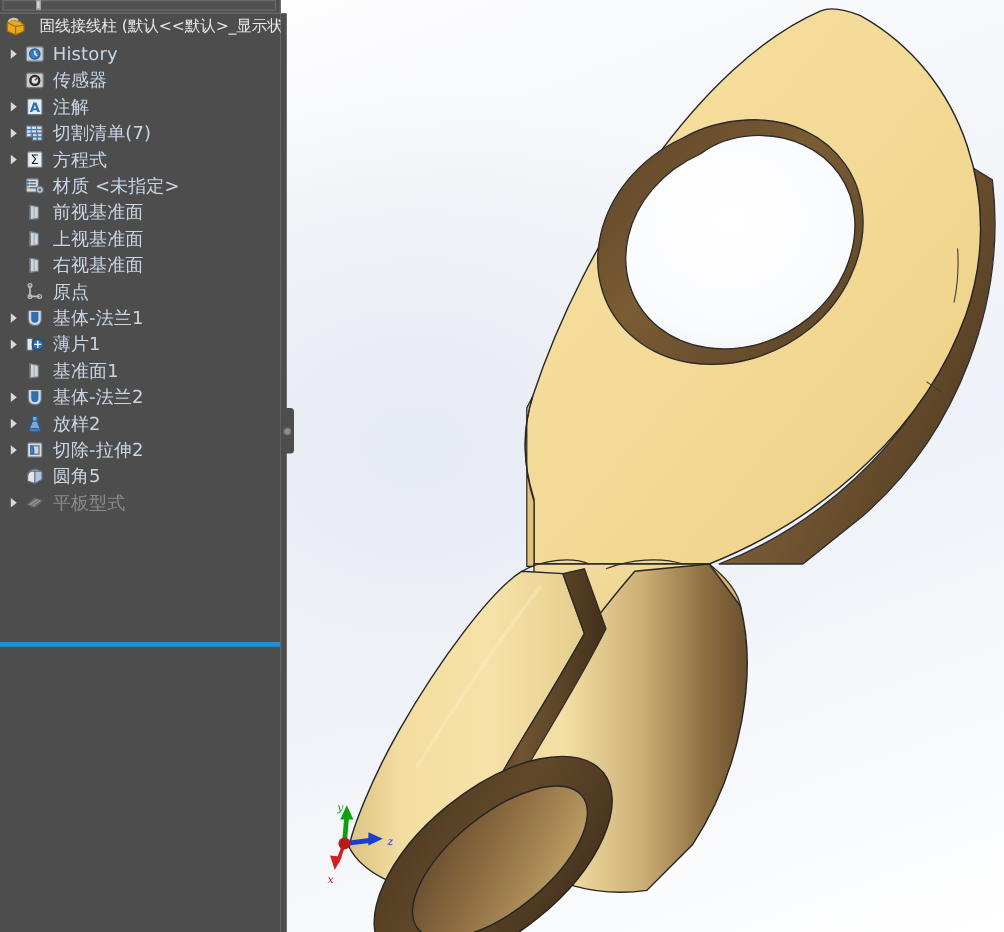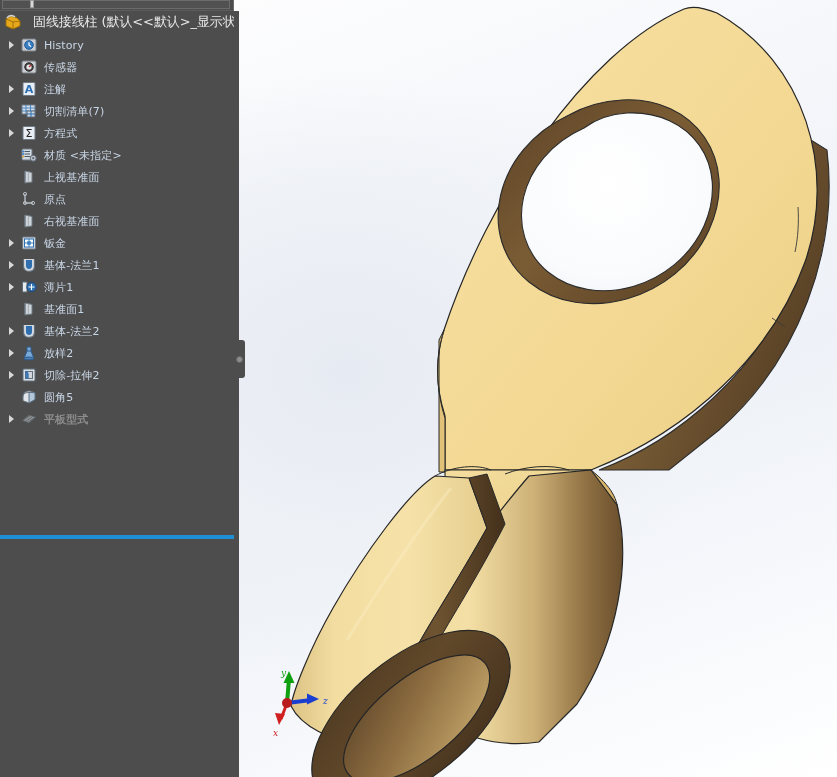--- a/index.html
+++ b/index.html
@@ -103,25 +103,25 @@
     border-bottom: 4px solid transparent;
   }
   .t-icon {
     width: 18px;
     height: 18px;
     flex: 0 0 18px;
     position: relative;
     margin-right: 6px;
   }
   .t-label {
-    font-size: 11px;
+    font-size: 15px;
     color: #c9d6e6;
     letter-spacing: 0.1px;
   }
-  .tree-item.suppressed .t-label { color: #8b8b8b; font-weight: bold; }
+  .tree-item.suppressed .t-label { color: #8b8b8b; }
   .tree-item.suppressed .t-icon { opacity: 0.48; }
 
   
   .rollback {
     position: absolute;
     left: 0;
     top: 524px;
     width: 234px;
     height: 4px;
     background: #1f8fd4;
@@ -397,52 +397,51 @@
             </svg></span>
           <span class="t-label">材质 &lt;未指定&gt;</span>
         </div>
         <div class="tree-item">
           <span class="twisty"></span>
           <span class="t-icon"><svg width="18" height="18" viewBox="0 0 18 18">
               <path d="M5 3 L12 4.5 L12 14 L5 15 Z" fill="#cfd4da" stroke="#6f7a85"></path>
               <path d="M5 3 L5 15" stroke="#6f7a85"></path>
               <path d="M8.4 3.7 L8.4 14.5" stroke="#9aa3ac" stroke-width="0.8"></path>
             </svg></span>
+          <span class="t-label">前视基准面</span>
+        </div>
+        <div class="tree-item">
+          <span class="twisty"></span>
+          <span class="t-icon"><svg width="18" height="18" viewBox="0 0 18 18">
+              <path d="M5 3 L12 4.5 L12 14 L5 15 Z" fill="#cfd4da" stroke="#6f7a85"></path>
+              <path d="M5 3 L5 15" stroke="#6f7a85"></path>
+              <path d="M8.4 3.7 L8.4 14.5" stroke="#9aa3ac" stroke-width="0.8"></path>
+            </svg></span>
           <span class="t-label">上视基准面</span>
+        </div>
+        <div class="tree-item">
+          <span class="twisty"></span>
+          <span class="t-icon"><svg width="18" height="18" viewBox="0 0 18 18">
+              <path d="M5 3 L12 4.5 L12 14 L5 15 Z" fill="#cfd4da" stroke="#6f7a85"></path>
+              <path d="M5 3 L5 15" stroke="#6f7a85"></path>
+              <path d="M8.4 3.7 L8.4 14.5" stroke="#9aa3ac" stroke-width="0.8"></path>
+            </svg></span>
+          <span class="t-label">右视基准面</span>
         </div>
         <div class="tree-item">
           <span class="twisty"></span>
           <span class="t-icon"><svg width="18" height="18" viewBox="0 0 18 18">
               <path d="M5 4 L5 13 L13 13" stroke="#b9bfc6" stroke-width="1.4" fill="none"></path>
               <circle cx="5" cy="4" r="1.6" fill="none" stroke="#b9bfc6"></circle>
               <circle cx="13" cy="13" r="1.6" fill="none" stroke="#b9bfc6"></circle>
               <circle cx="5" cy="13" r="1.6" fill="none" stroke="#b9bfc6"></circle>
             </svg></span>
           <span class="t-label">原点</span>
         </div>
         <div class="tree-item">
-          <span class="twisty"></span>
-          <span class="t-icon"><svg width="18" height="18" viewBox="0 0 18 18">
-              <path d="M5 3 L12 4.5 L12 14 L5 15 Z" fill="#cfd4da" stroke="#6f7a85"></path>
-              <path d="M5 3 L5 15" stroke="#6f7a85"></path>
-              <path d="M8.4 3.7 L8.4 14.5" stroke="#9aa3ac" stroke-width="0.8"></path>
-            </svg></span>
-          <span class="t-label">右视基准面</span>
-        </div>
-        <div class="tree-item">
-          <span class="twisty has-arrow"></span>
-          <span class="t-icon"><svg width="18" height="18" viewBox="0 0 18 18">
-              <rect x="2.5" y="3" width="13" height="12" rx="1" fill="#cfd5db" stroke="#6f7a85"></rect>
-              <rect x="4.5" y="5" width="9" height="8" fill="#ffffff" stroke="#2b6fb5"></rect>
-              <path d="M4.5 9 H13.5 M9 5 V13" stroke="#2b6fb5" stroke-width="0.9"></path>
-              <rect x="7.2" y="7.2" width="3.6" height="3.6" fill="#3a7fc4"></rect>
-            </svg></span>
-          <span class="t-label">钣金</span>
-        </div>
-        <div class="tree-item">
           <span class="twisty has-arrow"></span>
           <span class="t-icon"><svg width="18" height="18" viewBox="0 0 18 18">
               <path d="M3.5 3 L3.5 10 C3.5 13.6 6 15.4 9 15.4 C12 15.4 14.5 13.6 14.5 10 L14.5 3" fill="#d2d8de" stroke="#63707c" stroke-width="1.1"></path>
               <path d="M6 4 L6 10 C6 12 7.4 13 9 13 C10.6 13 12 12 12 10 L12 4 Z" fill="#2f6fb0"></path>
             </svg></span>
           <span class="t-label">基体-法兰1</span>
         </div>
         <div class="tree-item">
           <span class="twisty has-arrow"></span>
           <span class="t-icon"><svg width="18" height="18" viewBox="0 0 18 18">

